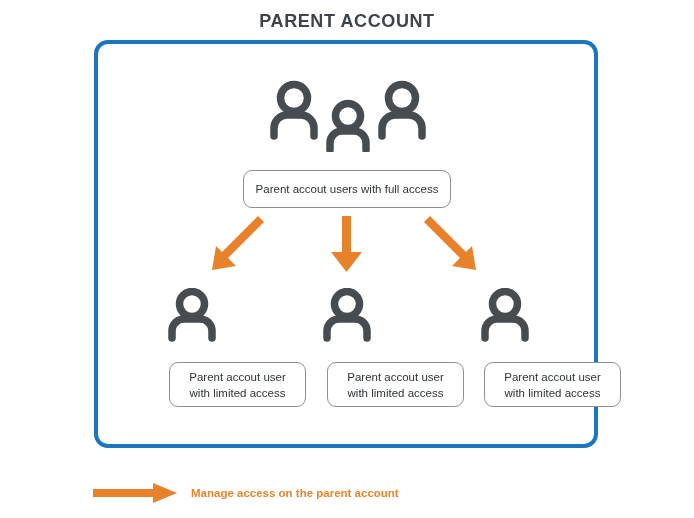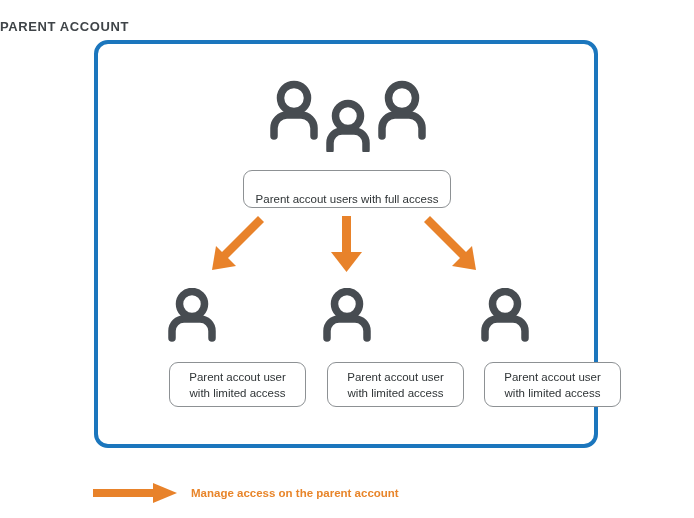--- a/index.html
+++ b/index.html
@@ -20,23 +20,24 @@
     position: absolute;
     left: 0; top: 0;
     width: 694px;
     height: 518px;
   }
 
   
   .diagram-title {
     position: absolute;
     left: 0;
-    top: 17px;
+    top: 11px;
     width: 694px;
-    font-size: 13px;
+    text-align: center;
+    font-size: 18px;
     font-weight: bold;
     letter-spacing: 0.6px;
     color: #3f4448;
     line-height: 20px;
   }
 
   
   .account-frame {
     position: absolute;
     left: 94px;
@@ -80,21 +81,20 @@
     display: flex;
     align-items: center;
     justify-content: center;
     padding: 0 8px;
   }
   .label-box.full-access {
     left: 243px;
     top: 170px;
     width: 208px;
     height: 38px;
-    align-items: flex-end;
   }
   .label-box.limited {
     top: 362px;
     width: 137px;
     height: 45px;
     margin-left: 48px;
   }
   .label-box.limited.b1 { left: 121px; }
   .label-box.limited.b2 { left: 279px; }
   .label-box.limited.b3 { left: 436px; }

